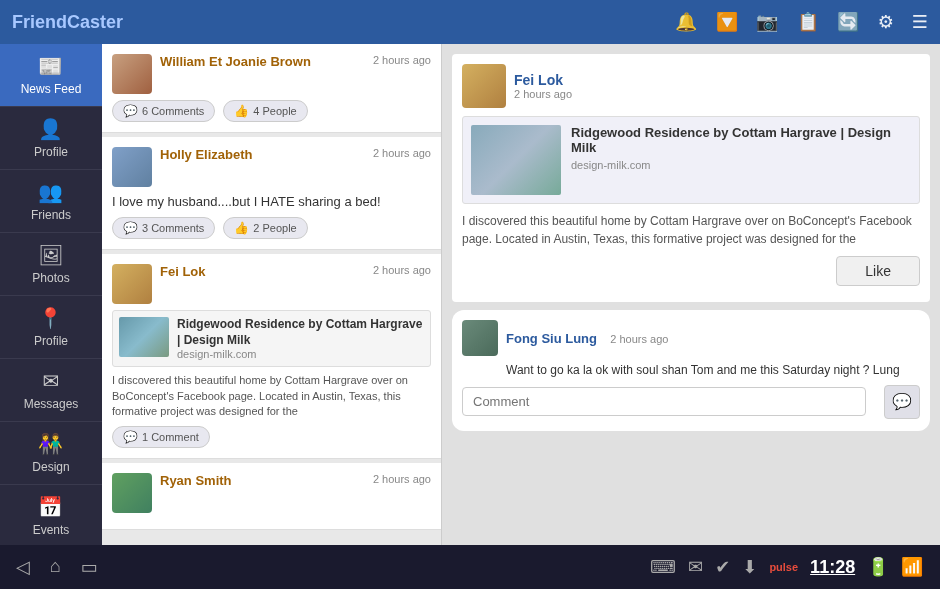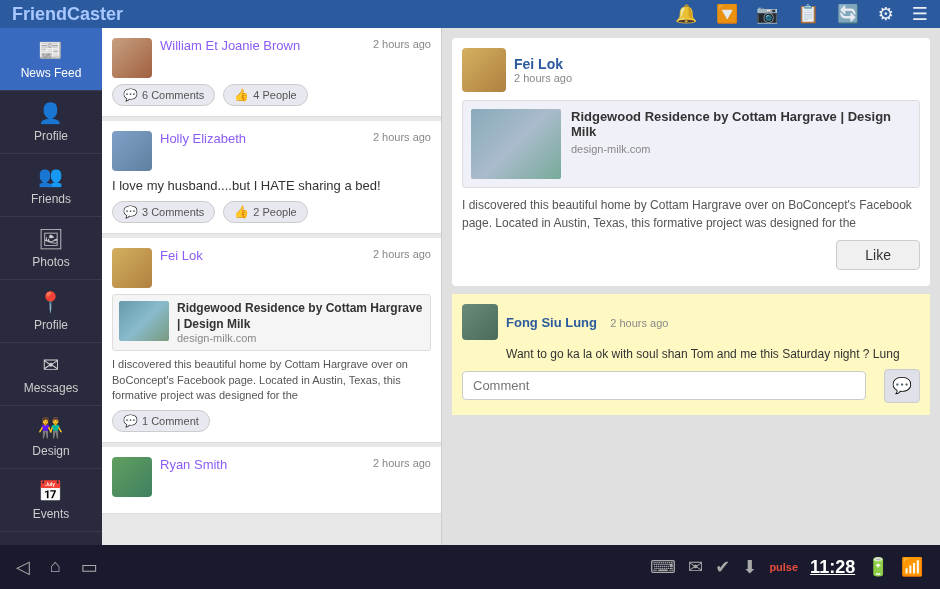--- a/index.html
+++ b/index.html
@@ -9,21 +9,21 @@
       background: #1a1a2e;
       font-family: 'Arial', sans-serif;
       overflow: hidden;
       display: flex;
       flex-direction: column;
     }
 
     
     .top-bar {
       background: #2c5a9e;
-      height: 28px;
+      height: 44px;
       display: flex;
       align-items: center;
       justify-content: space-between;
       padding: 0 12px;
       flex-shrink: 0;
     }
     .top-bar-logo {
       color: white;
       font-size: 18px;
       font-weight: bold;
@@ -102,23 +102,23 @@
       background: #aaa;
       flex-shrink: 0;
       overflow: hidden;
       display: flex;
       align-items: center;
       justify-content: center;
       font-size: 20px;
     }
     .feed-meta { flex: 1; }
     .feed-name {
-      font-weight: normal;
+      font-weight: bold;
       font-size: 13px;
-      color: #8b5cf6;
+      color: #a16207;
     }
     .feed-time {
       font-size: 11px;
       color: #888;
       float: right;
     }
     .feed-text {
       font-size: 13px;
       color: #333;
       margin-bottom: 6px;
@@ -270,23 +270,23 @@
       border-radius: 4px;
       padding: 6px 28px;
       font-size: 14px;
       color: #333;
       cursor: pointer;
       float: right;
     }
 
     
     .detail-comment-post {
-      background: #fef9c3;
+      background: #ffffff;
       padding: 10px;
-      border-radius: 0;
+      border-radius: 12px;
       margin-bottom: 8px;
     }
     .detail-comment-header {
       display: flex;
       align-items: center;
       gap: 8px;
       margin-bottom: 6px;
     }
     .detail-comment-avatar {
       width: 36px;

